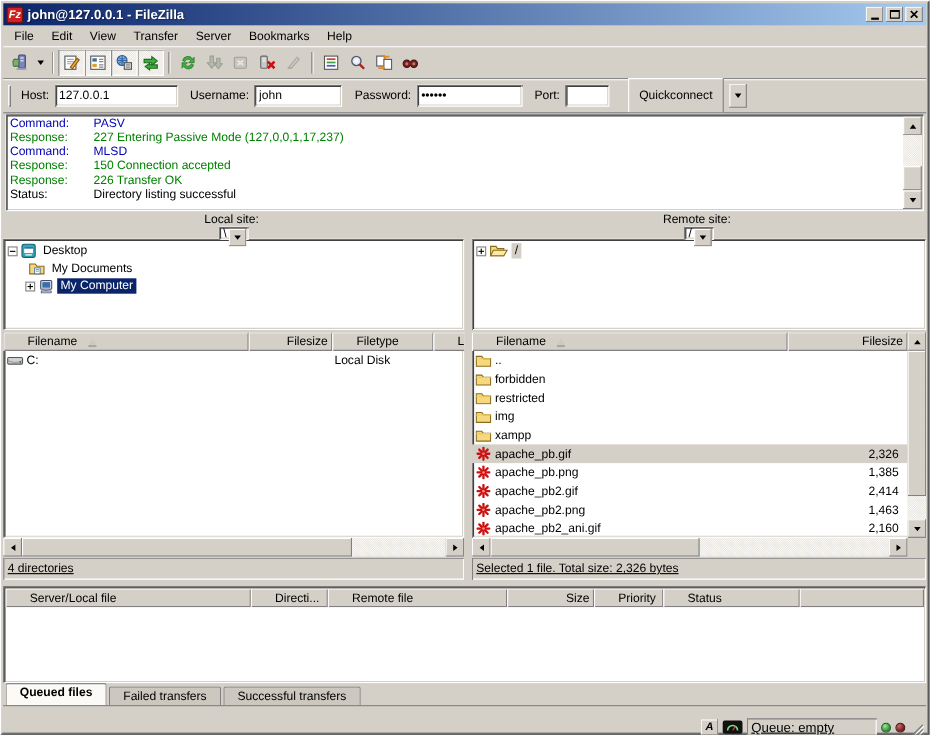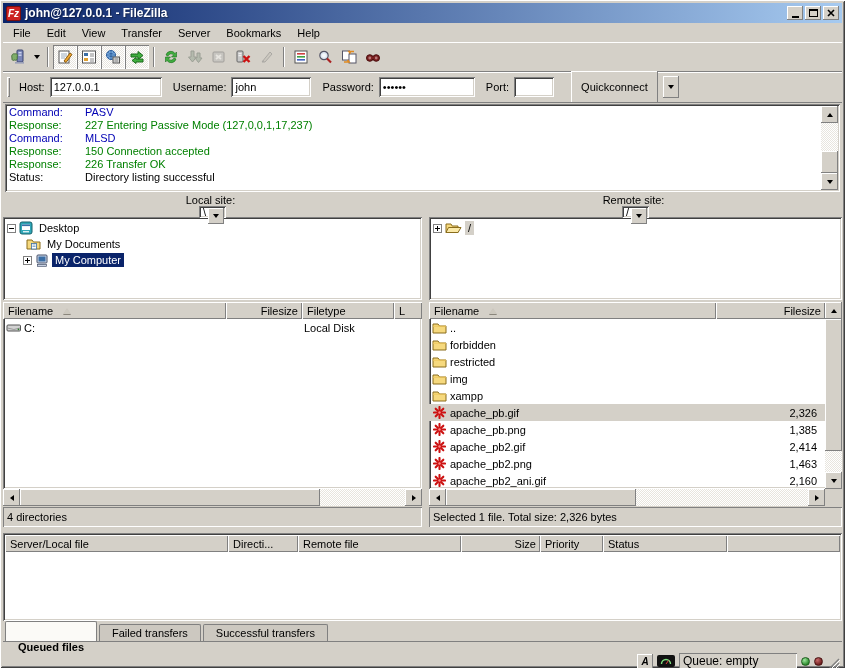--- a/index.html
+++ b/index.html
@@ -7,21 +7,21 @@
   .window {
     width:845px; height:668px; background:#D4D0C8; position:relative;
     padding:3px;
     box-shadow: inset 1px 1px 0 #ffffff, inset -1px -1px 0 #404040,
                 inset 2px 2px 0 #d4d0c8, inset -2px -2px 0 #808080;
     font-size:11px; color:#000; overflow:hidden;
   }
   
   .sunken { box-shadow: inset 1px 1px 0 #808080, inset -1px -1px 0 #ffffff,
                         inset 2px 2px 0 #404040, inset -2px -2px 0 #d4d0c8; }
-  .sunken1 { box-shadow: inset 1px 1px 0 #808080, inset -1px -1px 0 #ffffff; }
+  .sunken1 { box-shadow: inset 1px 1px 0 #808080, inset -1px -1px 0 #ffffff; text-decoration: underline; }
   .raised1 { box-shadow: inset -1px -1px 0 #808080, inset 1px 1px 0 #ffffff; background:#D4D0C8; }
   .dither {
     background-color:#e8e5de;
     background-image:linear-gradient(45deg,#fff 25%,transparent 25%,transparent 75%,#fff 75%),
                      linear-gradient(45deg,#fff 25%,transparent 25%,transparent 75%,#fff 75%);
     background-size:2px 2px; background-position:0 0,1px 1px;
   }
   .tri { width:0; height:0; display:inline-block; }
   .tri.up    { border-left:3px solid transparent; border-right:3px solid transparent; border-bottom:4px solid #000; }
   .tri.down  { border-left:3px solid transparent; border-right:3px solid transparent; border-top:4px solid #000; }
@@ -93,21 +93,21 @@
   .expander .v { position:absolute; left:3px; top:1px; width:1px; height:5px; background:#000; }
   .tree-label { padding:1px 3px; }
   .sel-active { background:#0A246A; color:#fff; }
   .sel-inactive { background:#D4D0C8; color:#000; }
   .indent { width:16px; flex:none; }
 
   
   .list { height:187px; margin-top:2px; background:#fff; position:relative; overflow:hidden; }
   .lheader { display:flex; height:17px; }
   .hcell { background:#D4D0C8; box-shadow: inset 1px 1px 0 #ffffff, inset -1px -1px 0 #808080;
-    padding:1px 4px 0 5px; display:flex; align-items:center; flex:none; }
+    padding:1px 4px 0 22px; display:flex; align-items:center; flex:none; }
   .hcell.grow { flex:1; }
   .hcell.right { justify-content:flex-end; }
   .sort-up { width:0; height:0; border-left:4px solid transparent; border-right:4px solid transparent;
     border-bottom:6px solid #cdc9bf; margin-left:10px; filter:drop-shadow(0 1px 0 #8a867c); }
   .lrow { display:flex; align-items:center; height:17px; }
   .cell { padding:0 4px 0 2px; display:flex; align-items:center; gap:2px; overflow:hidden; white-space:nowrap; }
   .icon-cell { width:17px; flex:none; display:flex; justify-content:center; }
   .rowsel { background:#D4D0C8; }
   .list-vscroll { position:absolute; top:0; right:0; bottom:0; width:17px; display:flex; flex-direction:column; }
 
@@ -116,21 +116,21 @@
   .hs-thumb { position:absolute; top:0; height:17px; }
   .statusline { height:20px; margin-top:1px; display:flex; align-items:center; padding:0 4px; }
 
   
   .queue { height:88px; margin-top:6px; background:#fff; padding:2px; overflow:hidden; }
   .queue .lheader { height:17px; }
   
   .tabsrow { height:21px; display:flex; align-items:flex-end; padding-left:2px; border-bottom:1px solid #808080; }
   .tab { height:17px; padding:2px 12px 0 12px; background:#ccc8c0; border:1px solid #808080; border-bottom:none;
     border-radius:2px 2px 0 0; margin-right:2px; }
-  .tab.active { height:20px; background:#fbfaf7; font-weight:bold; padding-top:19px; }
+  .tab.active { height:20px; background:#fbfaf7; font-weight:bold; padding-top:2px; }
   .belowtabs { height:9px; }
 
   
   .statusbar { height:20px; display:flex; align-items:center; gap:4px; padding:0 2px; }
   .sb-spacer { flex:1; }
   .ind-a { width:16px; height:15px; display:flex; align-items:center; justify-content:center;
     font-size:10px; font-style:italic; font-weight:bold; }
   .ind-speed { width:18px; height:12px; background:#111; border-radius:2px; display:flex; align-items:center; justify-content:center; }
   .queue-field { width:118px; height:16px; display:flex; align-items:center; padding:0 4px; background:#D4D0C8; font-size:12px; }
   .led { width:9px; height:9px; border-radius:50%; }

